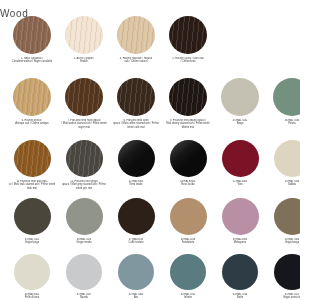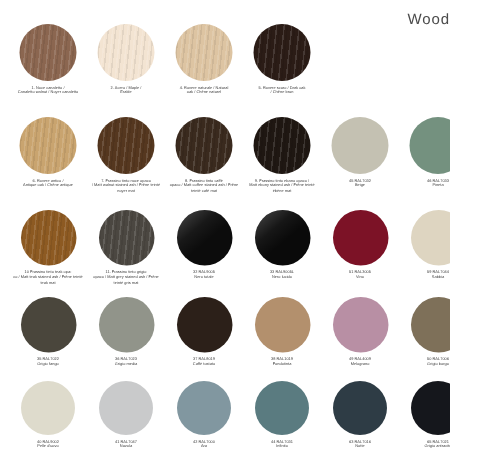--- a/index.html
+++ b/index.html
@@ -19,21 +19,21 @@
   #sheet {
     width: 300px;
     height: 300px;
     position: relative;
     box-sizing: border-box;
   }
 
   
   .title-bar {
     width: 100%;
-    text-align: right;
+    text-align: left;
     padding-top: 3px;
     height: 14px;
     box-sizing: border-box;
   }
   .title {
     font-size: 10px;
     color: #4b4b4b;
     letter-spacing: 0.6px;
     font-weight: 400;
     display: inline-block;

